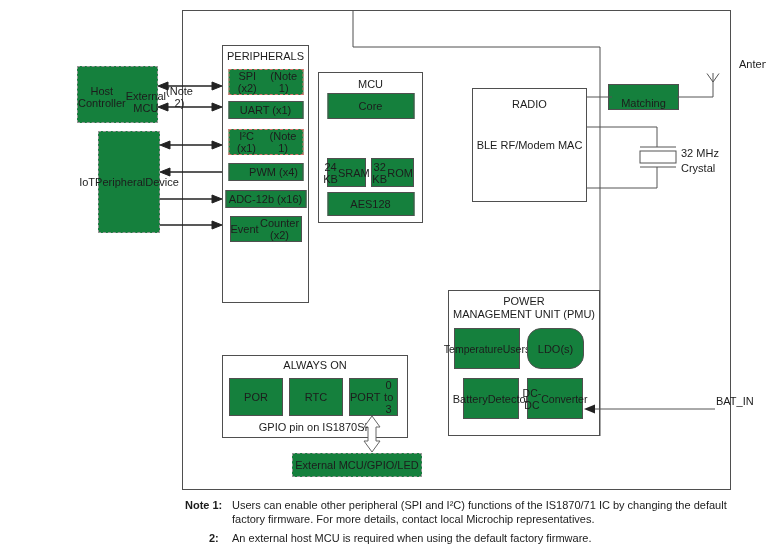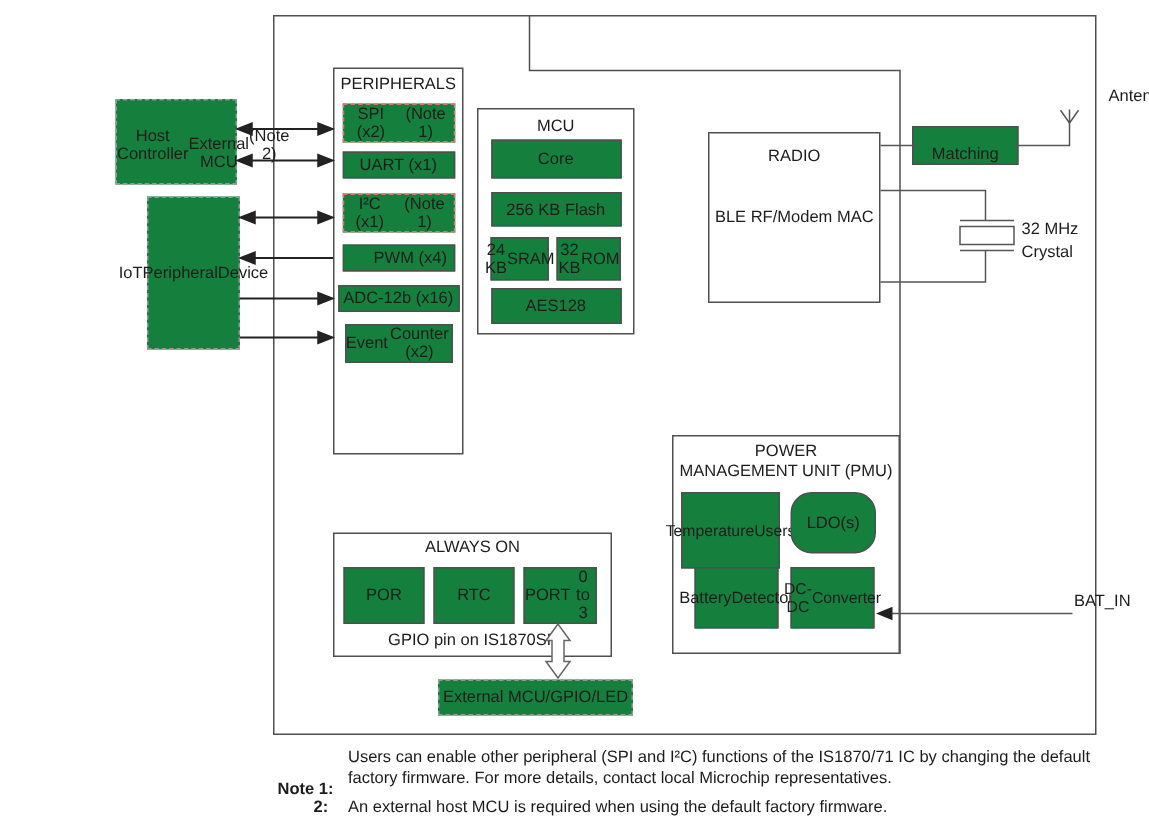--- a/index.html
+++ b/index.html
@@ -60,23 +60,20 @@
       <span>Event</span>
       <span>Counter (x2)</span>
     </div>
   </div>
 
   <div class="container-box" style="left:318px; top:72px; width:105px; height:151px;">
     <div class="ctitle" style="top:5px;">MCU</div>
     <div class="box sub" style="top:20px; width:87px; height:26px;">
       <span>Core</span>
     </div>
-    <div class="box sub" style="top:55px; width:87px; height:23px;">
-      <span>256 KB Flash</span>
-    </div>
     <div class="box" style="left:8px; top:85px; width:39px; height:29px;">
       <span>24 KB</span>
       <span>SRAM</span>
     </div>
     <div class="box" style="left:52px; top:85px; width:43px; height:29px;justify-content:center;">
       <span>32 KB</span>
       <span>ROM</span>
     </div>
     <div class="box sub" style="top:119px; width:87px; height:24px;">
       <span>AES128</span>
@@ -92,21 +89,21 @@
     <span>Matching</span>
   </div>
 
   <div class="lbl" style="left:696px; top:58px;margin-left:43px;">Antenna</div>
   <div class="lbl" style="left:681px; top:147px;">32 MHz</div>
   <div class="lbl" style="left:681px; top:162px;">Crystal</div>
 
   <div class="container-box" style="left:448px; top:290px; width:152px; height:146px;">
     <div class="ctitle" style="top:4px;">POWER</div>
     <div class="ctitle" style="top:17px;">MANAGEMENT UNIT (PMU)</div>
-    <div class="box" style="left:5px; top:37px; width:66px; height:51px; font-size:10.5px;">
+    <div class="box" style="left:5px; top:37px; width:66px; height:41px; font-size:10.5px;">
       <span>Temperature</span>
       <span>Users</span>
     </div>
     <div class="box" style="left:78px; top:37px; width:57px; height:41px;border-radius:14px;">
       <span>LDO(s)</span>
     </div>
     <div class="box" style="left:14px; top:87px; width:56px; height:41px;">
       <span>Battery</span>
       <span>Detector</span>
     </div>
@@ -130,21 +127,21 @@
       <span>PORT</span>
       <span>0 to 3</span>
     </div>
     <div class="ctitle" style="top:65px;">GPIO pin on IS1870SF</div>
   </div>
 
   <div class="box dashed-gray" style="left:292px; top:453px; width:130px; height:24px;">
     <span>External MCU/GPIO/LED</span>
   </div>
 
-  <div class="note bold" style="left:185px; top:520px;">Note 1:</div>
+  <div class="note bold" style="left:185px; top:499px;">Note 1:</div>
   <div class="note" style="left:232px; top:499px;">Users can enable other peripheral (SPI and I²C) functions of the IS1870/71 IC by changing the default</div>
   <div class="note" style="left:232px; top:513px;">factory firmware. For more details, contact local Microchip representatives.</div>
   <div class="note bold" style="left:209px; top:532px;">2:</div>
   <div class="note" style="left:232px; top:532px;">An external host MCU is required when using the default factory firmware.</div>
 
   <svg class="wires" viewBox="0 0 766 560">
 
     <polyline points="353,10.5 353,47 600,47 600,436" fill="none" stroke="#4f4f4f" stroke-width="1"></polyline>
 
     <g stroke="#222" fill="#222">

